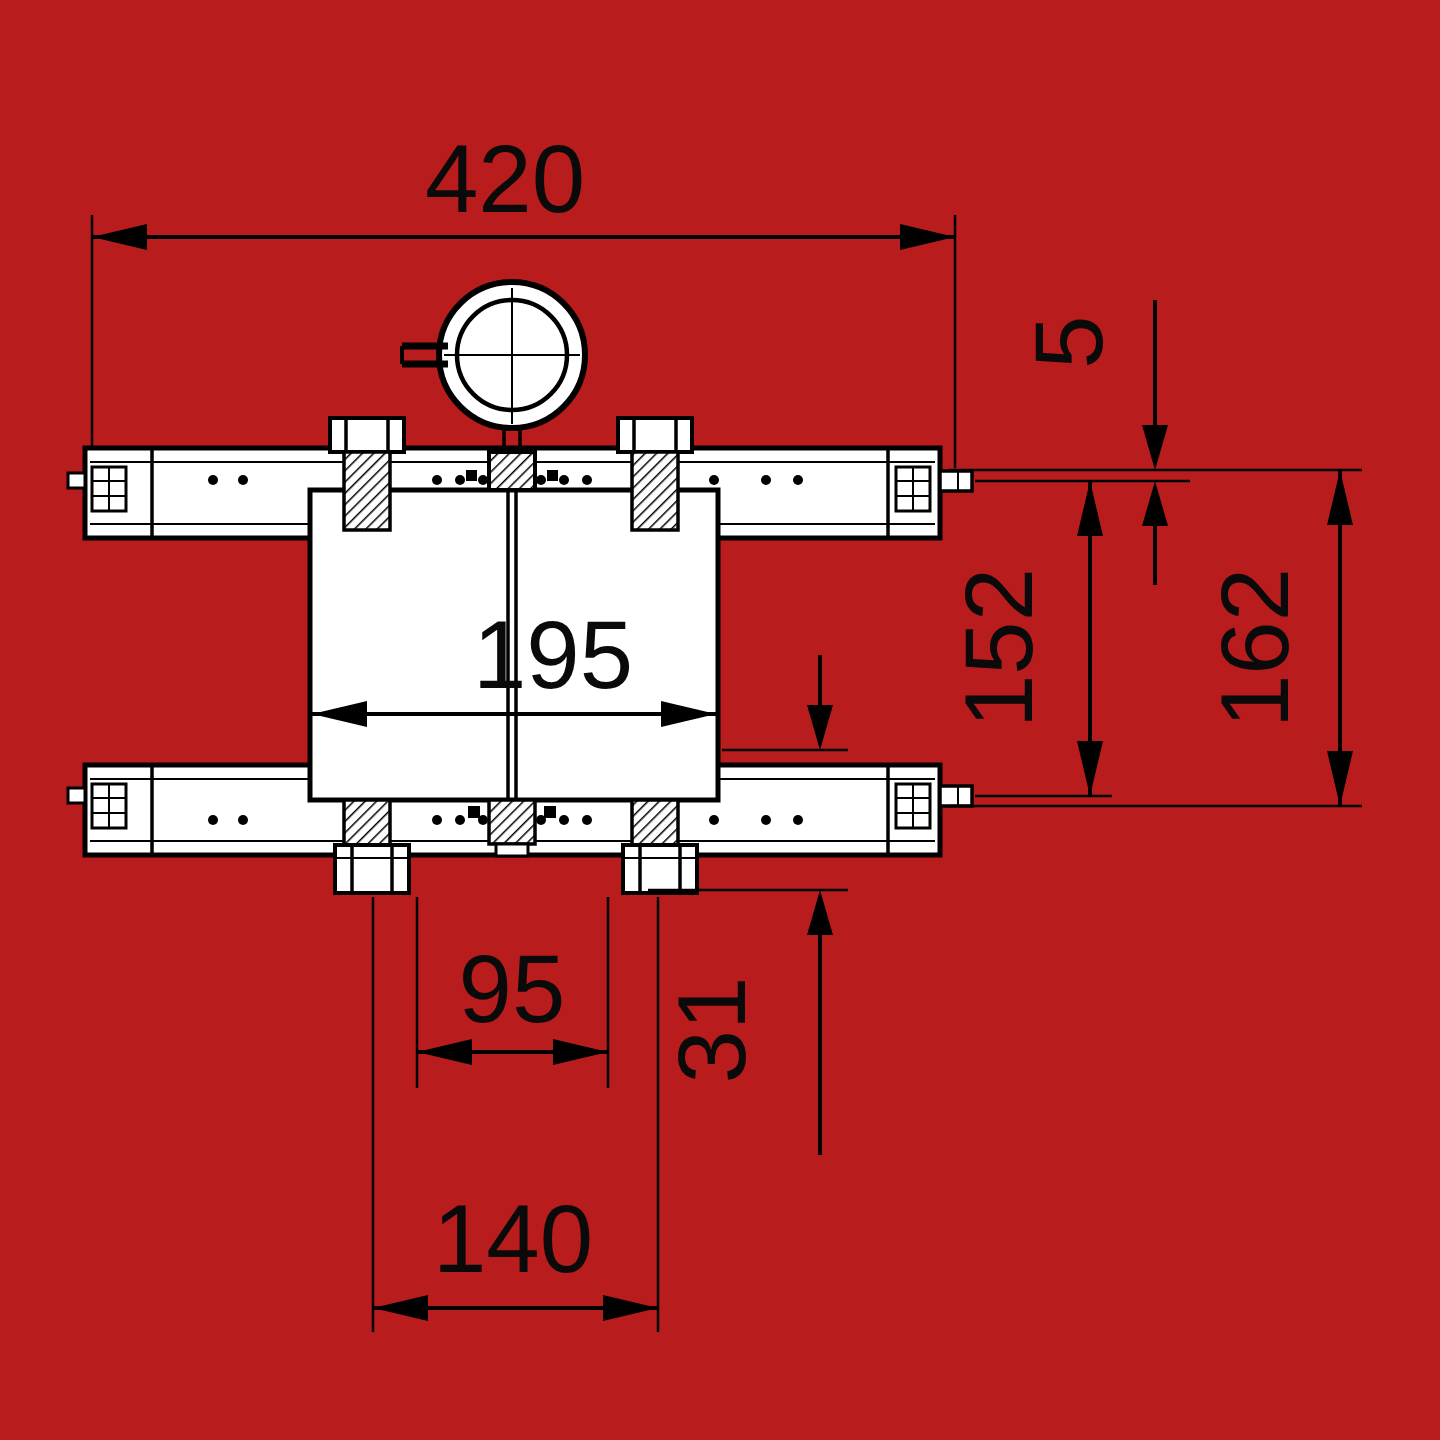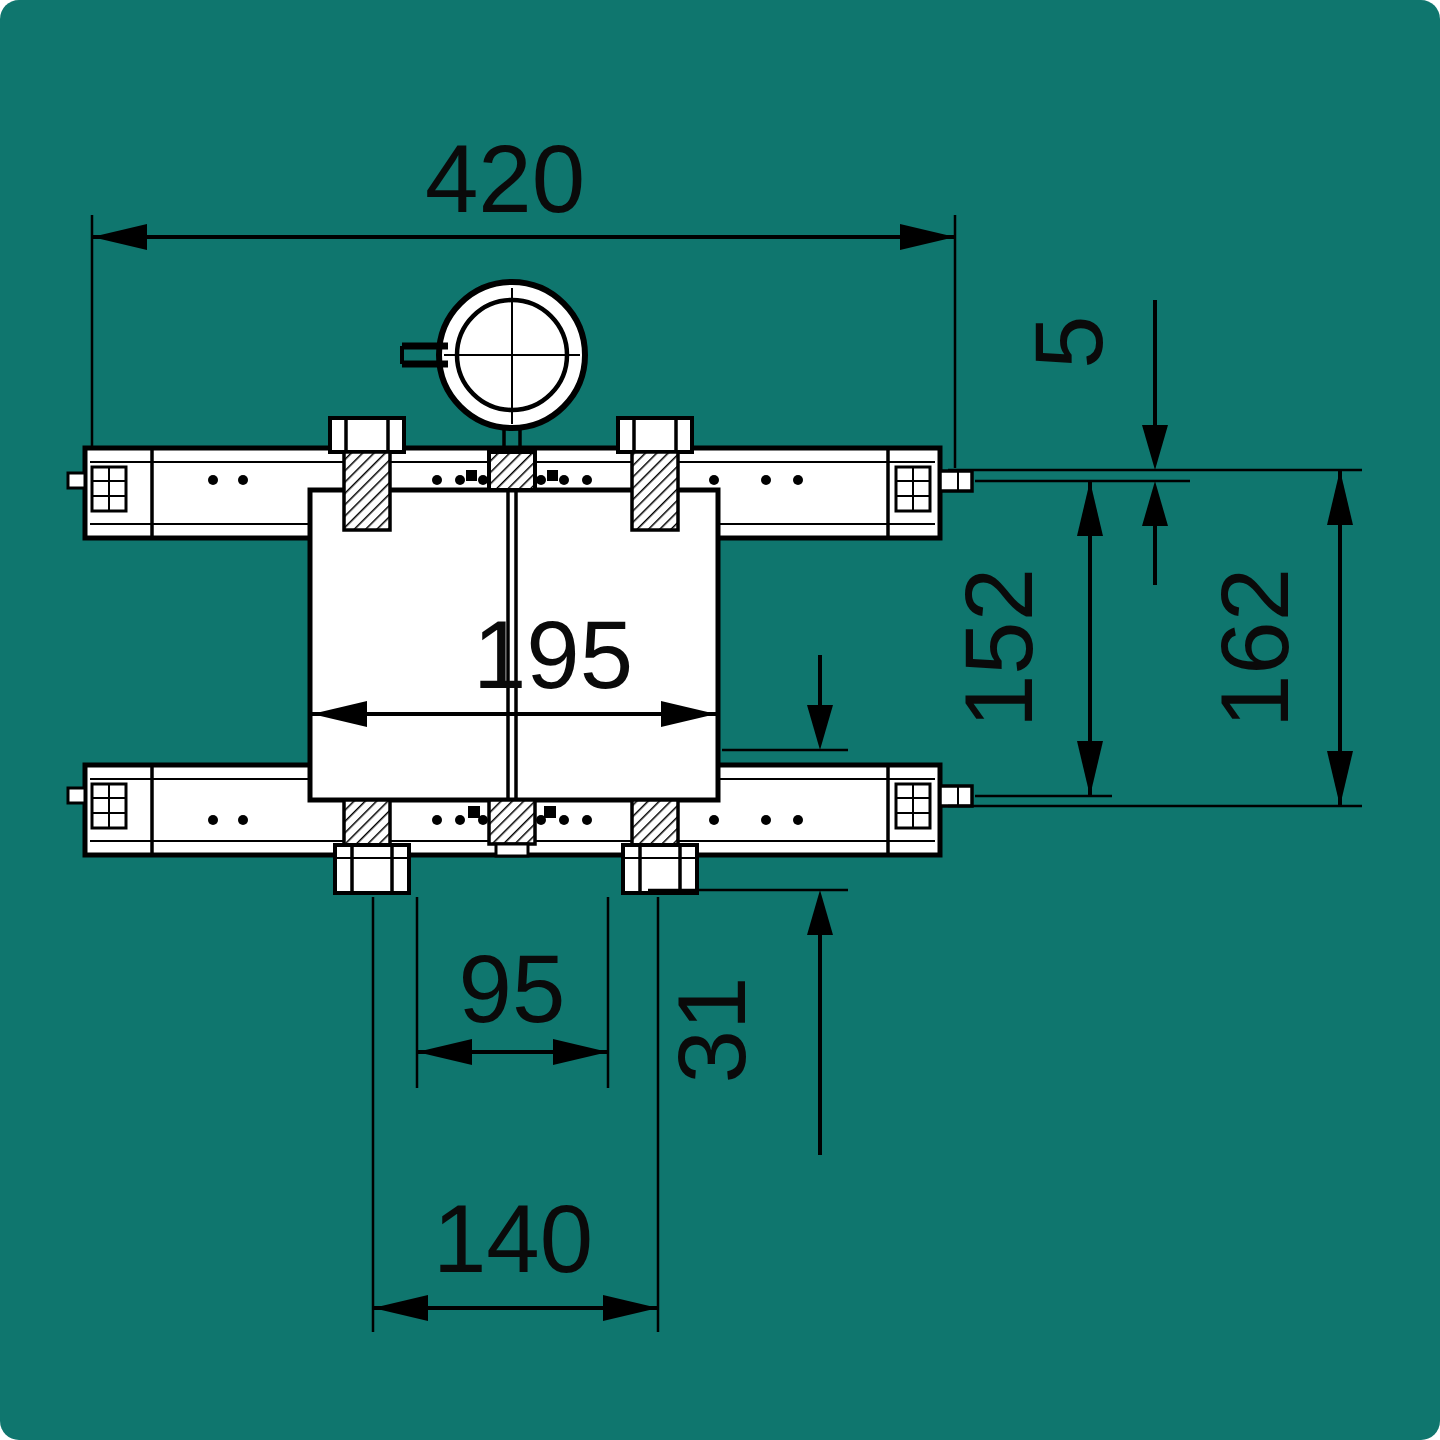--- a/index.html
+++ b/index.html
@@ -1,19 +1,18 @@
 <!DOCTYPE html>
 <html><head>
 <meta charset="utf-8">
 <style>
   html,body{margin:0;padding:0;background:#ffffff;}
   .canvas{
-    width:1440px;height:1440px;position:relative;background:#0f766e;
+    width:1440px;height:1440px;position:relative;background:#b91c1c;
     font-family:"Liberation Sans", sans-serif;
-    border-radius:19px;
   }
   svg{display:block;}
   text.dim{
     font-family:"Liberation Sans", sans-serif;
     font-size:96px;
     fill:#0a0a0a;
   }
   .outline{fill:#ffffff;stroke:#000;}
   .med{stroke:#000;stroke-width:3.5;fill:none;}
   .thin{stroke:#000;stroke-width:2;fill:none;}

